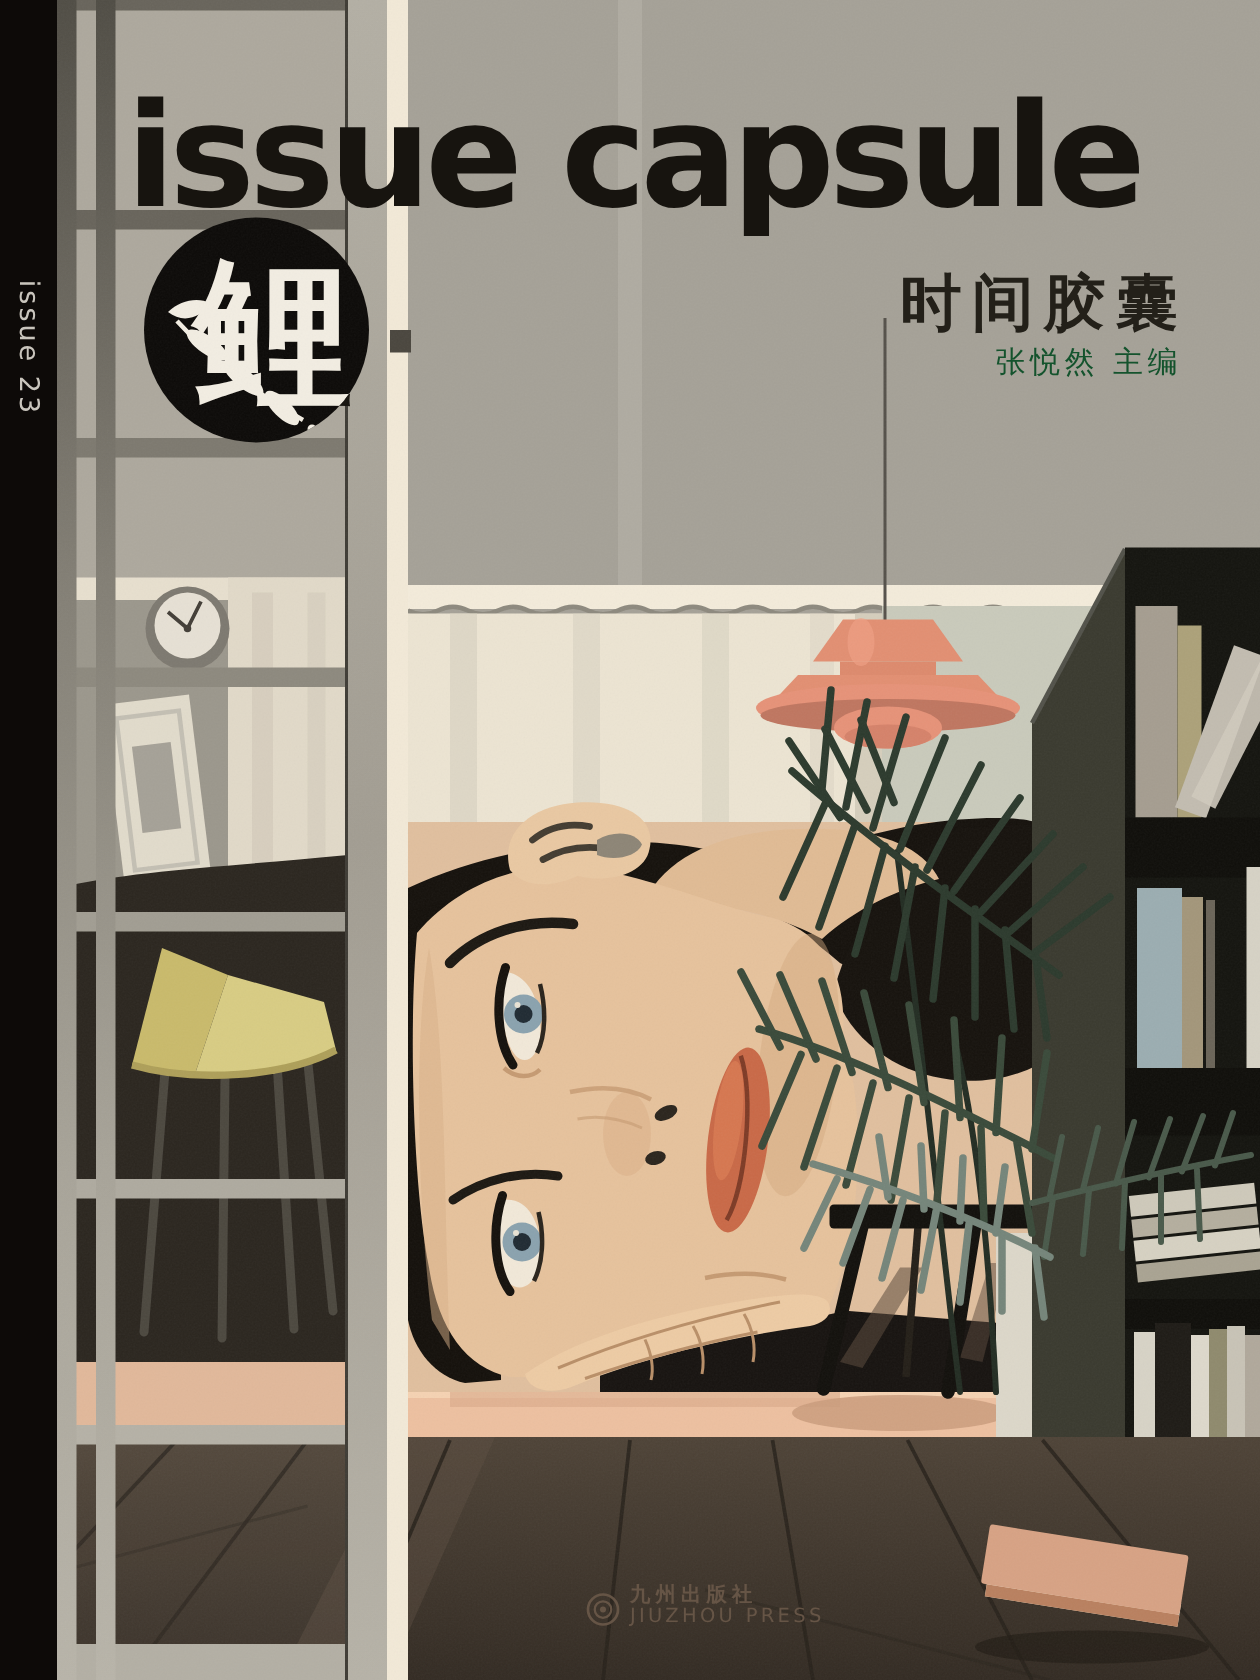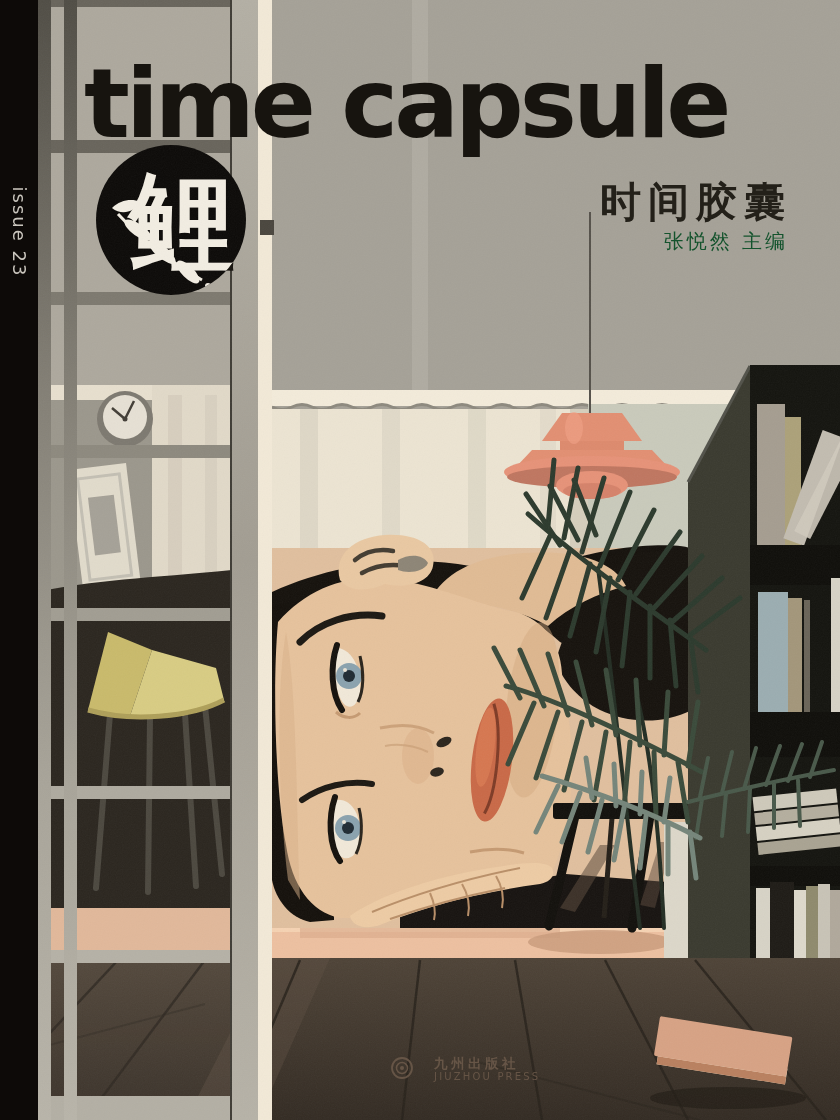--- a/index.html
+++ b/index.html
@@ -8,24 +8,24 @@
   #art{position:absolute;left:0;top:0;width:840px;height:1120px;}
   .ov{position:absolute;white-space:nowrap;}
   #spine{left:0;top:0;width:38px;height:1120px;background:#0d0a08;}
   #spine-label{left:19px;top:232px;transform:translate(-50%,-50%) rotate(90deg);
      color:#c9c5bd;font-size:18px;letter-spacing:2px;font-weight:400;}
   #title-en{left:84px;top:56px;font-size:96px;font-weight:700;letter-spacing:-4px;
      color:#17140f;line-height:1;}
   #title-cn{right:48px;top:182px;font-size:41px;font-weight:700;letter-spacing:7px;
      color:#232019;line-height:1;}
   #byline{right:52px;top:231px;font-size:20px;letter-spacing:3px;color:#14532d;line-height:1;}
-  #publisher{left:390px;top:1056px;display:flex;align-items:flex-start;gap:20px;opacity:.92;}
+  #publisher{left:390px;top:1056px;display:flex;align-items:flex-end;gap:6px;opacity:.92;}
   #publisher .txt{display:flex;flex-direction:column;line-height:1.1;}
   #pub-cn{font-size:13.5px;letter-spacing:3.5px;color:#6a5849;font-weight:700;}
-  #pub-en{font-size:10px;letter-spacing:2.2px;color:#6a5849;}
+  #pub-en{font-size:13px;letter-spacing:2.2px;color:#6a5849;}
 </style>
 </head>
 <body>
 
 <div id="cover">
 
 <svg id="art" viewBox="0 0 840 1120" xmlns="http://www.w3.org/2000/svg">
   <defs>
     <linearGradient id="mull" x1="0" y1="0" x2="0" y2="1">
       <stop offset="0" stop-color="#504d45"></stop>
@@ -296,21 +296,21 @@
       <text x="182" y="258" font-size="106" font-weight="bold" text-anchor="middle" fill="#16130e" font-family="'DejaVu Sans',sans-serif">鲤</text>
     </g>
   </g>
 
   <rect x="0" y="0" width="840" height="1120" filter="url(#grain)" opacity=".05"></rect>
 </svg>
 
 <div id="spine" class="ov">
   <div id="spine-label" class="ov">issue 23</div>
 </div>
-<div id="title-en" class="ov">time capsule</div>
+<div id="title-en" class="ov">issue capsule</div>
 <div id="title-cn" class="ov">时间胶囊</div>
 <div id="byline" class="ov">张悦然 主编</div>
 
 <div id="publisher" class="ov">
   <svg width="24" height="24" viewBox="0 0 24 24">
     <circle cx="12" cy="12" r="10" fill="none" stroke="#6a5849" stroke-width="1.8"></circle>
     <circle cx="12" cy="12" r="5.5" fill="none" stroke="#6a5849" stroke-width="1.5"></circle>
     <circle cx="12" cy="12" r="2" fill="#6a5849"></circle>
   </svg>
   <div class="txt">

